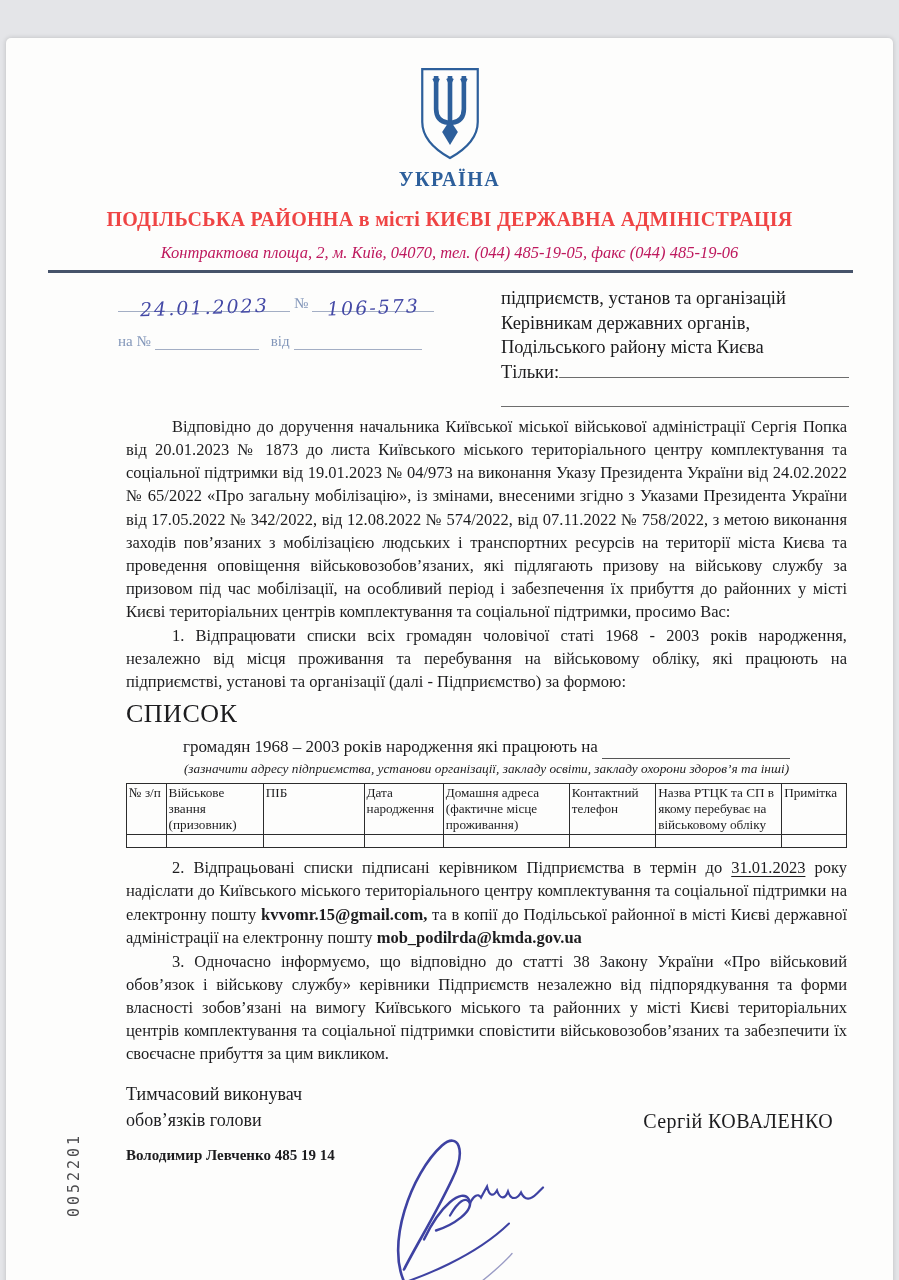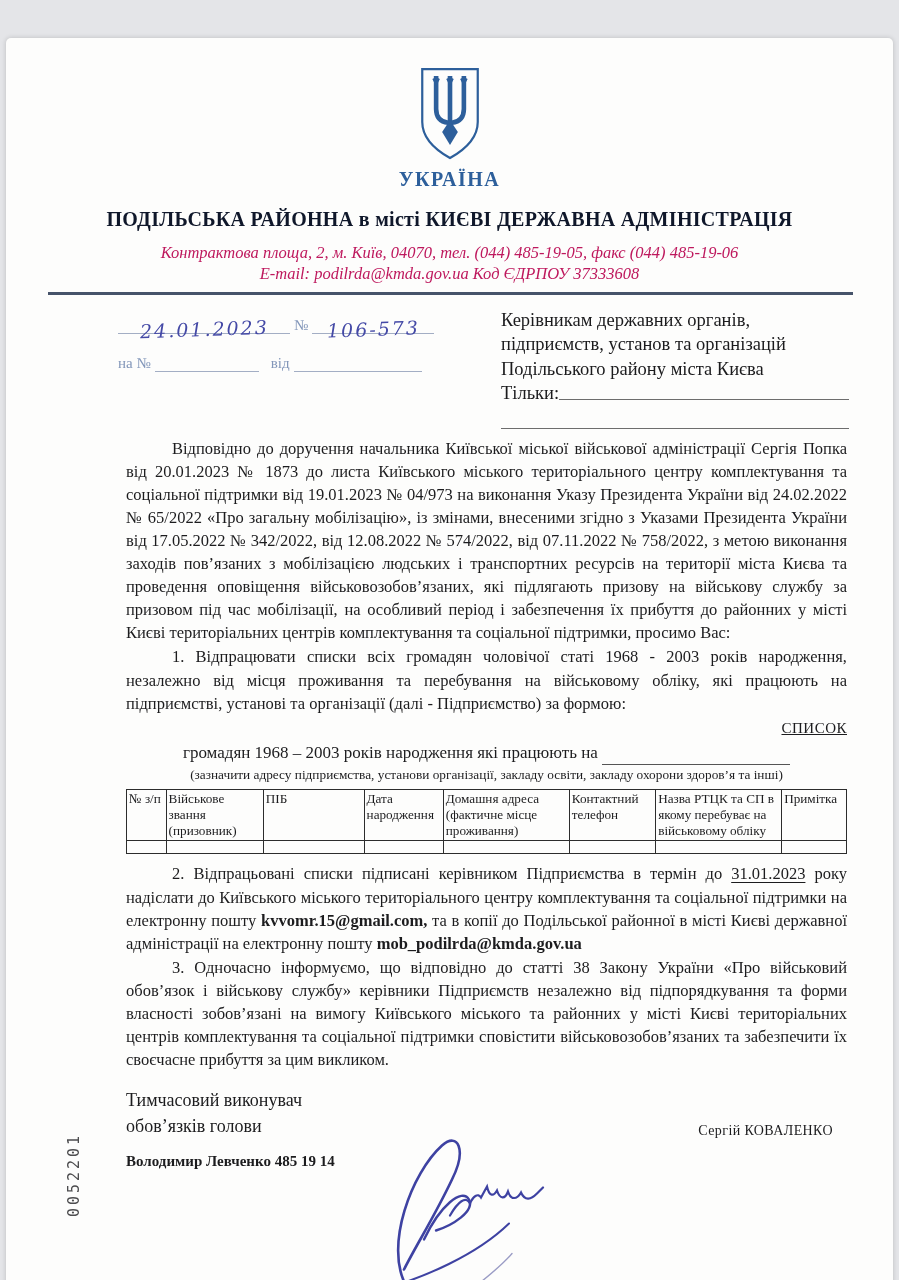--- a/index.html
+++ b/index.html
@@ -25,21 +25,21 @@
     margin-top: 27px;
   }
   
   .letterhead { text-align: center; padding-top: 28px; }
   .emblem svg { width: 74px; height: 97px; display: inline-block; }
   .country {
     color: #2d5f9b; font-weight: bold; font-size: 20px;
     letter-spacing: 1.5px; margin-top: 1px;
   }
   .org-name {
-    color: #0f172a; font-weight: bold; font-size: 20px;
+    color: #ef4444; font-weight: bold; font-size: 20px;
     letter-spacing: .3px; margin-top: 17px; padding: 0 30px;
   }
   .addr-line {
     color: #be185d; font-style: italic; font-size: 16.5px;
     margin-top: 11px; line-height: 1.3;
   }
   .addr-line.second { margin-top: 0; }
   .head-rule { height: 3px; background: #46536a; margin: 7px 40px 0 42px; }
 
   
@@ -65,43 +65,43 @@
   
   .doc-body {
     padding: 8px 46px 0 120px;
     font-size: 16.5px; line-height: 1.4;
     text-align: justify;
   }
   .doc-body p { margin: 0; text-indent: 46px; }
   .doc-body p + p { margin-top: 1px; }
   .deadline { text-decoration: underline; text-underline-offset: 3px; }
   .email { font-weight: bold; }
-  .list-title { text-align: right; font-size: 15px; margin-top: 3px; text-indent: 0; letter-spacing: .5px; text-decoration: underline; }
+  .list-title { text-align: left; font-size: 26px; margin-top: 3px; text-indent: 0; letter-spacing: .5px; }
   .list-subtitle { text-align: center; font-size: 17px; margin-top: 2px; text-indent: 0; }
   .status-line { text-align: center; font-size: 16px; margin-top: 1px; text-indent: 0; }
-  .list-note { text-align: center; font-size: 13.3px; margin-top: 1px; text-indent: 0; }
+  .list-note { text-align: center; font-size: 13.3px; margin-top: 1px; text-indent: 0; font-style: italic; }
 
   
   table.list-form {
     width: 100%; border-collapse: collapse; margin-top: 5px;
     font-size: 13.2px; line-height: 1.22;
   }
   table.list-form th, table.list-form td {
     border: 1.6px solid #2c2c2c; font-weight: normal;
     text-align: left; vertical-align: top; padding: 1px 2px;
   }
   table.list-form tr.empty-row td { height: 13px; }
 
   
   .sig-row {
     display: flex; justify-content: space-between; align-items: flex-end;
     padding: 16px 60px 0 120px;
   }
   .sig-title { font-size: 18px; line-height: 1.45; }
-  .sig-name { font-size: 14px; margin-top: 26px; letter-spacing: .4px; }
+  .sig-name { font-size: 20px; margin-top: 26px; letter-spacing: .4px; }
   .executor { padding: 14px 0 0 120px; font-size: 15px; font-weight: bold; }
 
   .signature-ink {
     position: absolute; left: 348px; top: 1088px;
     width: 215px; height: 168px; pointer-events: none;
   }
   .side-number {
     position: absolute; left: 12px; top: 1128px; width: 112px;
     transform: rotate(-90deg); transform-origin: center;
     font-family: "DejaVu Sans Mono", monospace;
@@ -128,41 +128,40 @@
             <path d="M22 13 L25 19 L28 13"></path>
             <path d="M37 13 L40 19 L43 13"></path>
             <path d="M52 13 L55 19 L58 13"></path>
           </g>
           <path d="M40 58 L31.5 71 L40 85 L48.5 71 Z" fill="#2d5f9b"></path>
         </svg>
       </div>
       <div class="country">УКРАЇНА</div>
       <div class="org-name">ПОДІЛЬСЬКА РАЙОННА в місті КИЄВІ ДЕРЖАВНА АДМІНІСТРАЦІЯ</div>
       <div class="addr-line">Контрактова площа, 2, м. Київ, 04070, тел. (044) 485-19-05, факс (044) 485-19-06</div>
-      <div class="addr-line second">E-mail: podilrda@kmda.gov.ua  Код ЄДРПОУ 37333608</div>
       <div class="head-rule"></div>
     </div>
 
     <div class="ref-row">
       <div class="ref-left">
         <div class="ref-line1">
           <span class="u" style="width:172px; text-align:center;"><span class="hand">24.01.2023</span></span>
           <span class="ref-label">№</span>
           <span class="u" style="width:122px; text-align:center;"><span class="hand">106-573</span></span>
         </div>
         <div class="ref-line2">
           <span class="ref-label">на №</span>
           <span class="u" style="width:104px;"></span>
           <span class="ref-label" style="margin-left:8px;">від</span>
           <span class="u" style="width:128px;"></span>
         </div>
       </div>
       <div class="recipient">
+        <div>підприємств, установ та організацій</div>
         <div>Керівникам державних органів,</div>
-        <div>підприємств, установ та організацій</div>
         <div>Подільського району міста Києва</div>
         <div class="tilky-row">
           <span>Тільки:</span>
           <span class="u dark"></span>
         </div>
         <span class="fill-line"></span>
       </div>
     </div>
 
     <div class="doc-body">

